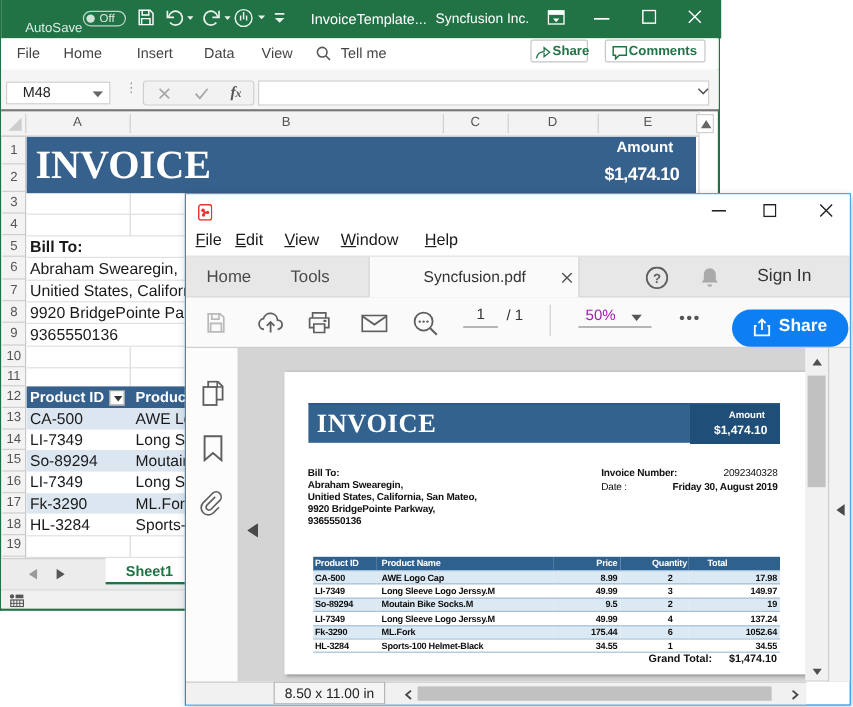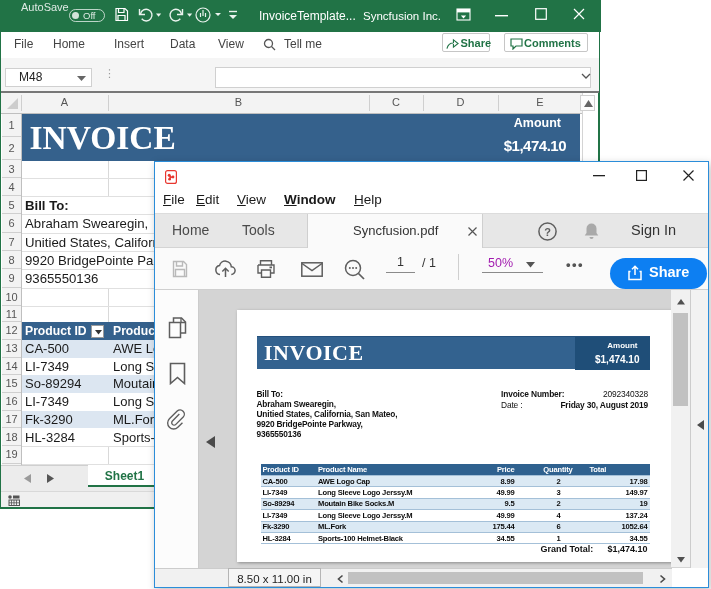--- a/index.html
+++ b/index.html
@@ -86,21 +86,21 @@
   #pgtable tr.h td { background:#2f618f; color:#fff; font-weight:bold; height:12px; }
   #pgtable tr.a td { background:#dbe9f4; }
   #pggrand { position:absolute; left:23.5px; top:234px; width:389px; font-size:9px; font-weight:bold; color:#111; }
 </style>
 </head>
 <body>
 <div id="stage">
 
   <div id="excel" class="abs">
     <div id="xtitle" class="abs">
-      <span class="abs xt" style="left:20px; top:1px; font-size:11px;">AutoSave</span>
+      <span class="abs xt" style="left:20px; top:18px; font-size:11px;">AutoSave</span>
       <span class="abs" style="left:68px; top:9px; width:36px; height:13px; border:1px solid rgba(255,255,255,.7); border-radius:7px;">
         <span class="abs" style="left:2px; top:2px; width:7px; height:7px; background:rgba(255,255,255,.8); border-radius:50%;"></span>
         <span class="abs xt" style="left:13px; top:0px; font-size:9.5px;">Off</span>
       </span>
       <svg class="abs" style="left:113px; top:7px;" width="15" height="15" viewBox="0 0 15 15">
         <path d="M2 1.5 h9 l2.5 2.5 v9.5 h-11.5 z M4.5 1.5 v4 h5.5 v-4 M4 14 v-5.5 h7 v5.5" fill="none" stroke="#fff" stroke-width="1.2"></path>
       </svg>
       <svg class="abs" style="left:136px; top:7px;" width="26" height="16" viewBox="0 0 26 16">
         <path d="M2.5 2 v5.5 h5.5" fill="none" stroke="#eaf3ee" stroke-width="1.4"></path>
         <path d="M3.5 7 a5.8 5.8 0 1 1 1.2 4.8" fill="none" stroke="#eaf3ee" stroke-width="1.4"></path>
@@ -164,20 +164,29 @@
     </div>
 
     <div id="xformula" class="abs">
       <span class="abs" style="left:4px; top:10px; width:87px; height:19px; background:#fff; border:1px solid #d0d0d0;">
         <span class="abs" style="left:13px; top:1px; font-size:12px; color:#222;">M48</span>
         <svg class="abs" style="left:71px; top:7px;" width="9" height="6" viewBox="0 0 9 6">
             <path d="M0 0 l4.5 5 L9 0 z" fill="#666"></path>
           </svg>
       </span>
       <span class="abs" style="left:103px; top:9px; color:#9a9a9a; font-size:11px; letter-spacing:0;">⋮</span>
+      <span class="abs" style="left:118px; top:9px; width:93px; height:21px; background:#f2f2f2; border:1px solid #d0d0d0; border-radius:3px;">
+        <svg class="abs" style="left:12px; top:5px;" width="10" height="10" viewBox="0 0 10 10">
+            <path d="M1 1 L9 9 M9 1 L1 9" stroke="#a6a6a6" stroke-width="1.4"></path>
+          </svg>
+        <svg class="abs" style="left:42px; top:5px;" width="12" height="10" viewBox="0 0 12 10">
+            <path d="M1 5 l3.5 4 L11 1" fill="none" stroke="#a6a6a6" stroke-width="1.4"></path>
+          </svg>
+        <span class="abs" style="left:72px; top:1px; font-family:'Liberation Serif',serif; font-style:italic; font-size:13px; color:#555; font-weight:bold;">f<span style="font-size:10px;">x</span></span>
+      </span>
       <span class="abs" style="left:214px; top:9px; width:376px; height:21px; background:#fff; border:1px solid #d0d0d0;"></span>
       <svg class="abs" style="left:580px; top:15px;" width="10" height="7" viewBox="0 0 10 7">
           <path d="M1 1 l4 4 l4 -4" fill="none" stroke="#555" stroke-width="1.3"></path>
         </svg>
     </div>
     <div id="xfsep" class="abs"></div>
 
     <div id="xheads" class="abs">
       <span class="abs" style="left:1px; top:2px; width:19px; height:17px;">
         <svg width="19" height="17">
@@ -335,21 +344,21 @@
         </svg>
       <svg class="abs" style="left:528px; top:8px;" width="11" height="11" viewBox="0 0 11 11">
           <path d="M0.5 0.5 L10.5 10.5 M10.5 0.5 L0.5 10.5" stroke="#222" stroke-width="1.2"></path>
         </svg>
     </div>
 
     <div id="pmenu" class="abs">
       <span class="mitem" style="left:8px;"><u>F</u>ile</span>
       <span class="mitem" style="left:41px;"><u>E</u>dit</span>
       <span class="mitem" style="left:82px;"><u>V</u>iew</span>
-      <span class="mitem" style="left:129px;font-weight:bold;"><u>W</u>indow</span>
+      <span class="mitem" style="left:129px;"><u>W</u>indow</span>
       <span class="mitem" style="left:199px;"><u>H</u>elp</span>
     </div>
 
     <div id="ptabs" class="abs">
       <span class="abs" style="left:17px; top:8px; font-size:14px;">Home</span>
       <span class="abs" style="left:87px; top:8px; font-size:14px;">Tools</span>
       <div id="ptab-active">
         <span class="abs" style="left:45px; top:9px; color:#333;">Syncfusion.pdf</span>
         <svg class="abs" style="left:160px; top:13px;" width="9" height="9" viewBox="0 0 9 9">
             <path d="M0.5 0.5 L8.5 8.5 M8.5 0.5 L0.5 8.5" stroke="#555" stroke-width="1.2"></path>

